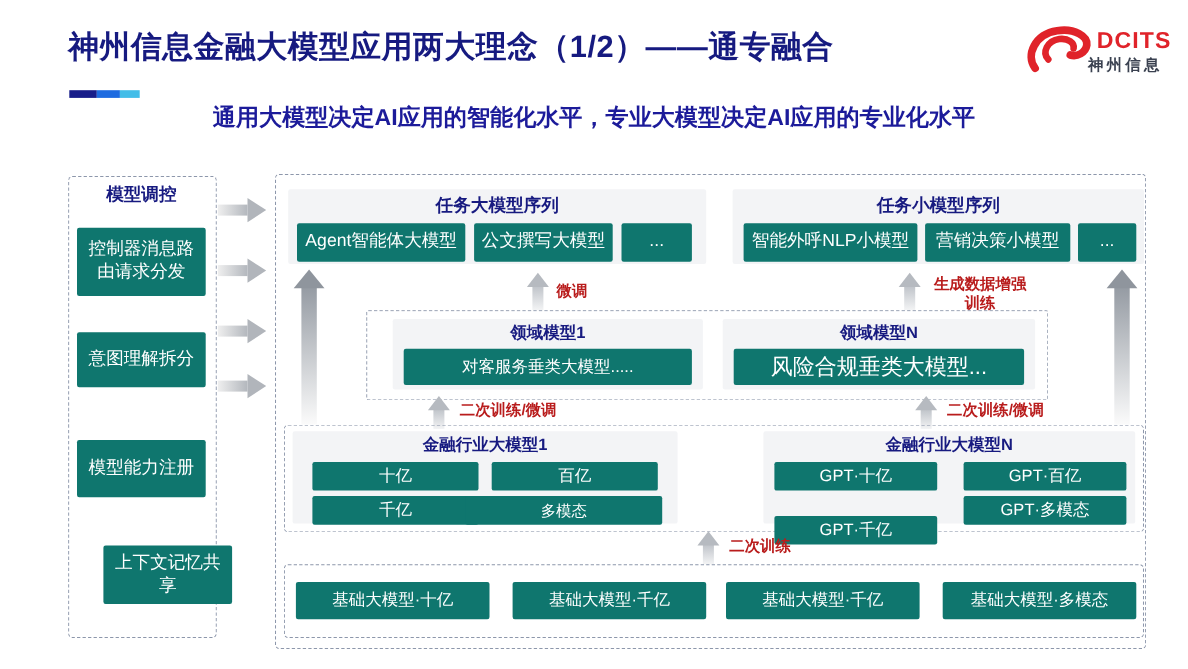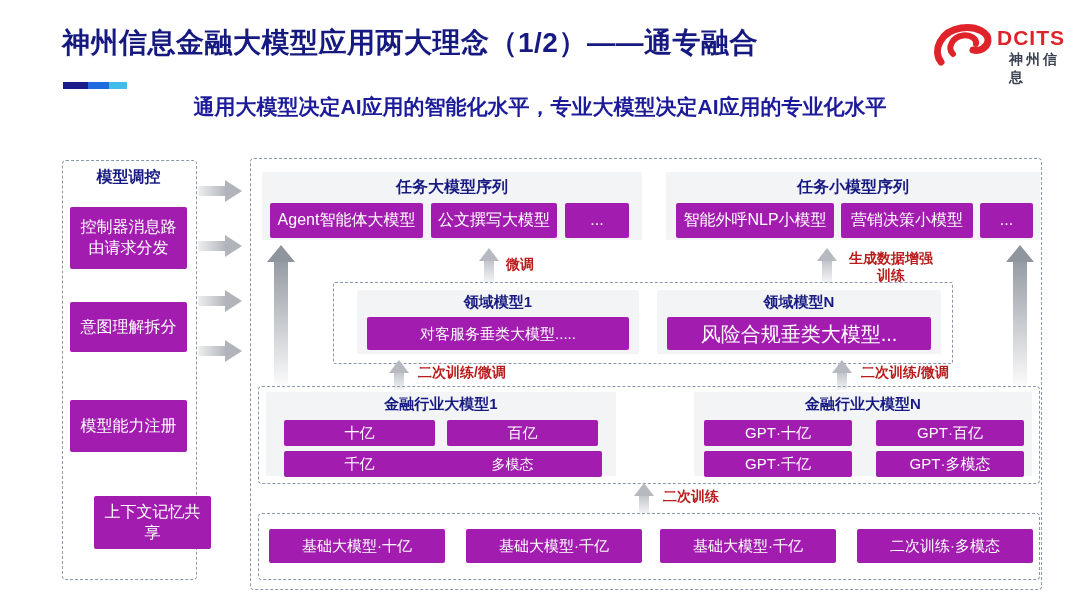--- a/index.html
+++ b/index.html
@@ -10,28 +10,28 @@
   .abs{position:absolute;}
   
   .page-title{left:62px;top:24px;font-size:28px;font-weight:bold;color:#161a80;letter-spacing:0.5px;white-space:nowrap;}
   .accent-bar{left:63px;top:82px;height:7px;display:flex;}
   .accent-bar span{display:block;height:7px;}
   .subtitle{left:140px;top:93px;width:800px;text-align:center;font-size:21px;font-weight:bold;color:#1c1b9a;white-space:nowrap;}
   
   .logo{left:933px;top:18px;width:130px;height:60px;}
   .logo-swirl{position:absolute;left:0;top:4px;}
   .logo-brand{position:absolute;left:64px;top:8px;font-size:21px;font-weight:bold;color:#e0232a;letter-spacing:1px;}
-  .logo-cn{position:absolute;left:76px;top:33px;font-size:14px;font-weight:bold;color:#3a4150;letter-spacing:3px;}
+  .logo-cn{position:absolute;left:56px;top:33px;font-size:14px;font-weight:bold;color:#3a4150;letter-spacing:3px;}
   
   .dashed{border:1px dashed #8d97ab;border-radius:4px;background:transparent;}
   
   .litebox{background:#f3f4f6;border-radius:2px;}
   .grp-title{position:absolute;left:0;right:0;text-align:center;font-weight:bold;color:#171a80;}
   
-  .node{background:#a21caf;color:#ffffff;display:flex;align-items:center;justify-content:center;
+  .node{background:#0f766e;color:#ffffff;display:flex;align-items:center;justify-content:center;
         text-align:center;border-radius:2px;line-height:1.3;}
   
   .glabel{color:#b91c1c;font-weight:bold;font-size:14px;}
   
   .arr-r{width:44px;height:22px;}
   .arr-r .shaft{position:absolute;left:0;top:6px;width:27px;height:10px;background:linear-gradient(to right,#efefef,#b3b7bd);}
   .arr-r .head{position:absolute;left:27px;top:0;width:0;height:0;border-top:11px solid transparent;border-bottom:11px solid transparent;border-left:17px solid #b1b5bb;}
   
   .arr-u .head{position:absolute;top:0;left:50%;transform:translateX(-50%);width:0;height:0;}
   .arr-u .shaft{position:absolute;left:50%;transform:translateX(-50%);}
@@ -186,21 +186,21 @@
   </div>
 
 <div class="abs litebox" style="left:694px;top:392px;width:338px;height:84px;"></div>
 <div class="abs grp-title" style="left:694px;top:395px;width:338px;font-size:15px;">金融行业大模型N</div>
 <div class="abs node" style="left:704px;top:420px;width:148px;height:26px;font-size:15px;">
     <span>GPT·十亿</span>
   </div>
 <div class="abs node" style="left:876px;top:420px;width:148px;height:26px;font-size:15px;text-align:right;">
     <span>GPT·百亿</span>
   </div>
-<div class="abs node" style="left:704px;top:451px;width:148px;height:26px;font-size:15px;">
+<div class="abs node" style="left:704px;top:469px;width:148px;height:26px;font-size:15px;">
     <span>GPT·千亿</span>
   </div>
 <div class="abs node" style="left:876px;top:451px;width:148px;height:26px;font-size:15px;">
     <span>GPT·多模态</span>
   </div>
 
 <div class="abs arr-u sm" style="left:634px;top:483px;height:30px;">
     <span class="shaft"></span>
     <span class="head"></span>
   </div>
@@ -210,14 +210,14 @@
 <div class="abs node" style="left:269px;top:529px;width:176px;height:34px;font-size:15px;">
     <span>基础大模型·十亿</span>
   </div>
 <div class="abs node" style="left:466px;top:529px;width:176px;height:34px;font-size:15px;">
     <span>基础大模型·千亿</span>
   </div>
 <div class="abs node" style="left:660px;top:529px;width:176px;height:34px;font-size:15px;">
     <span>基础大模型·千亿</span>
   </div>
 <div class="abs node" style="left:857px;top:529px;width:176px;height:34px;font-size:15px;">
-    <span>二次训练·多模态</span>
+    <span>基础大模型·多模态</span>
   </div>
 
 </body></html>

